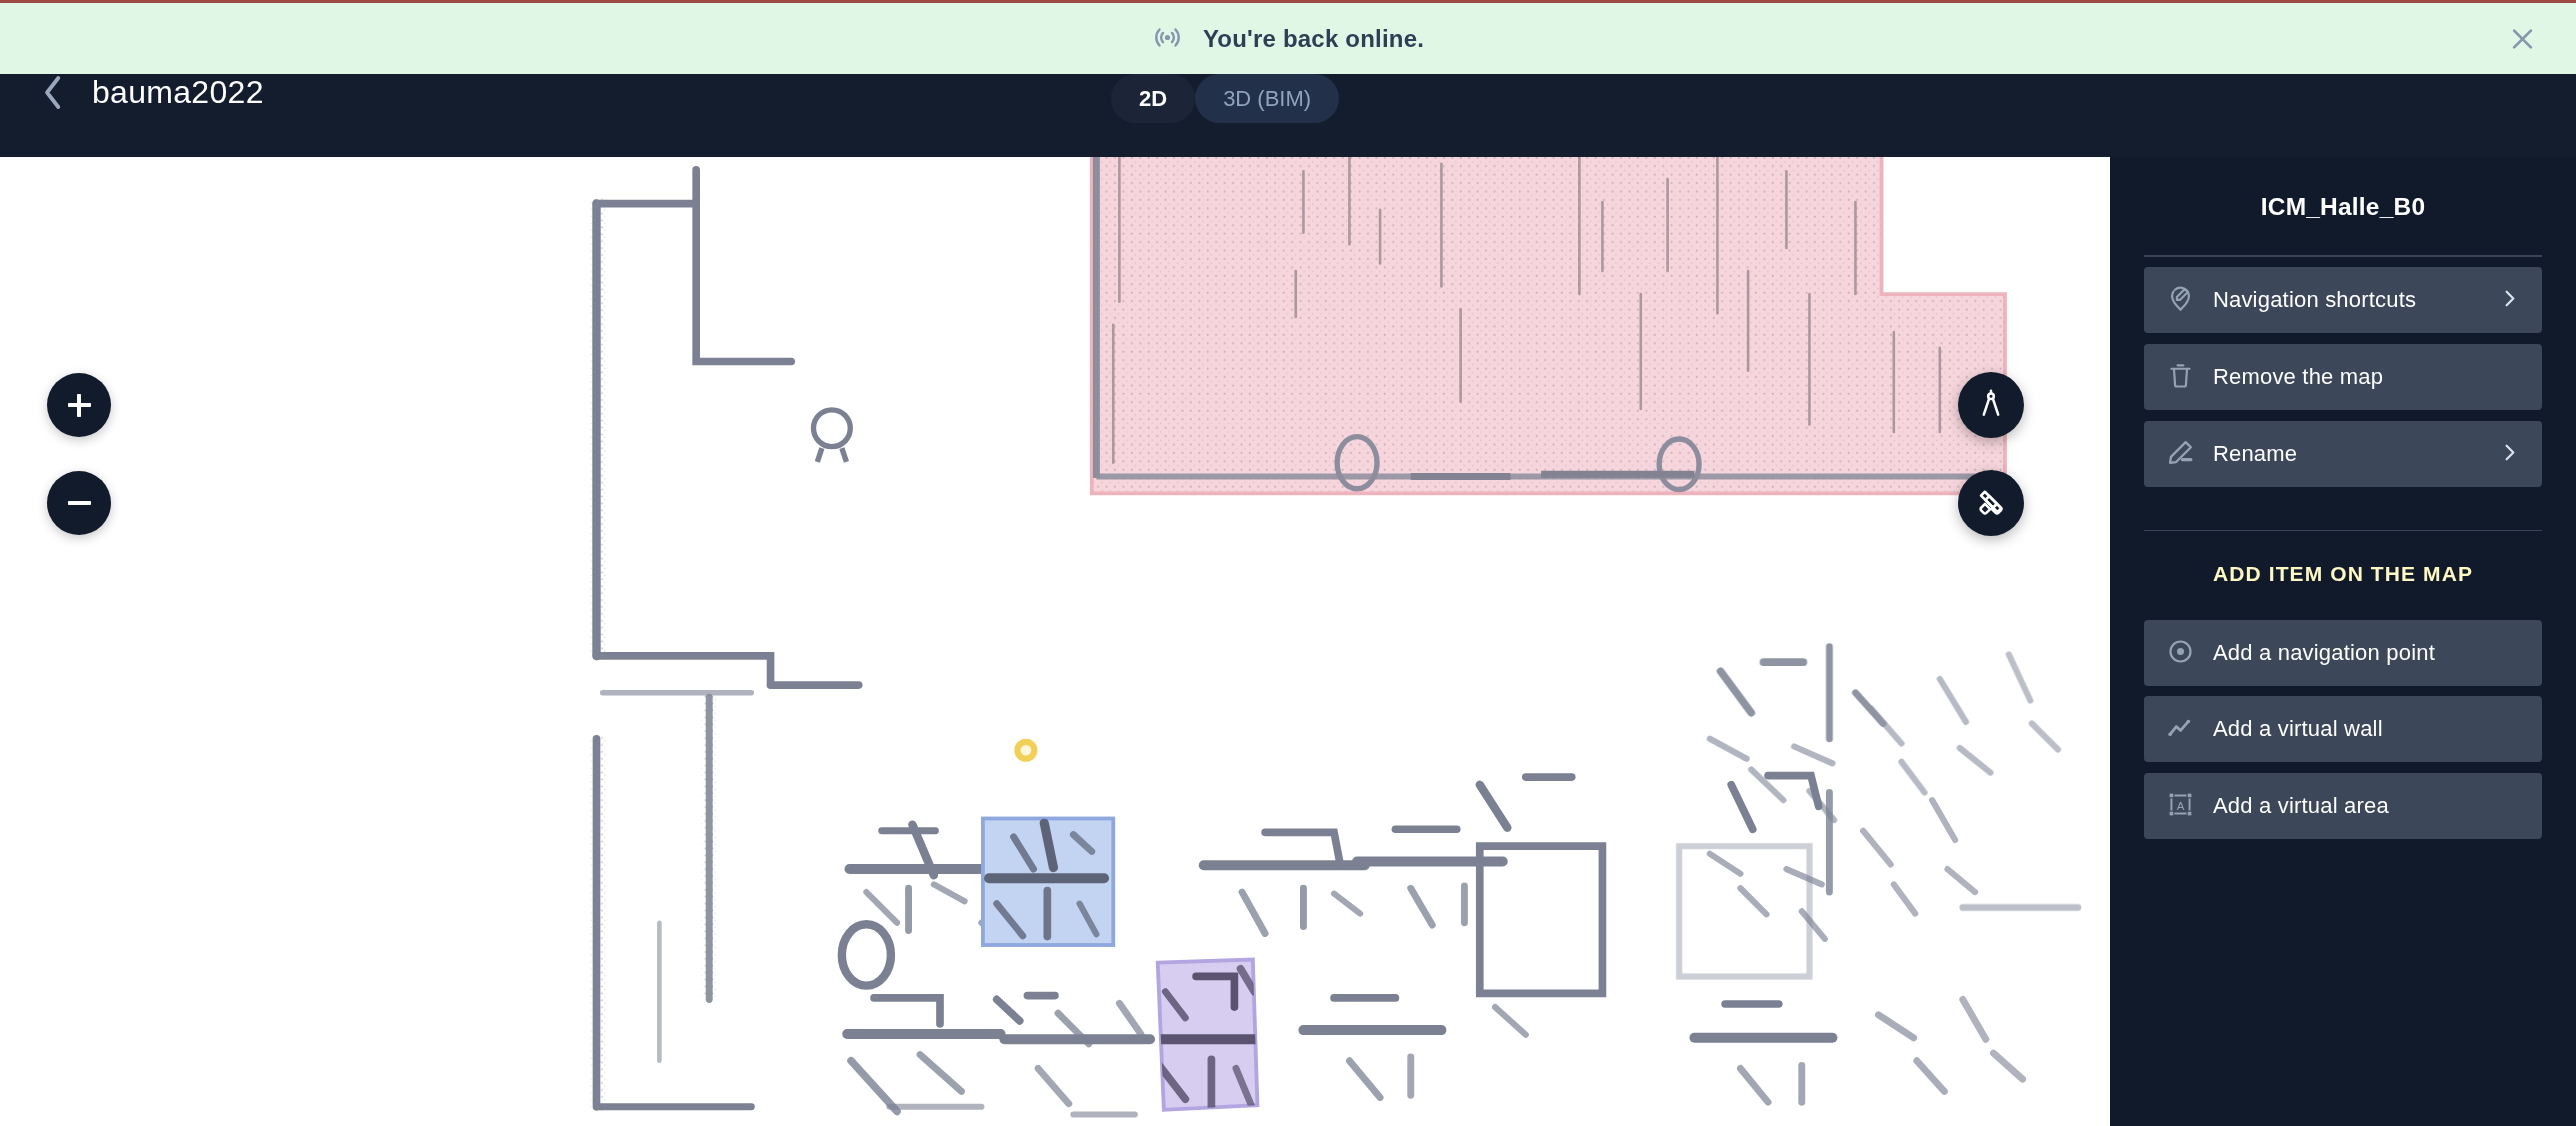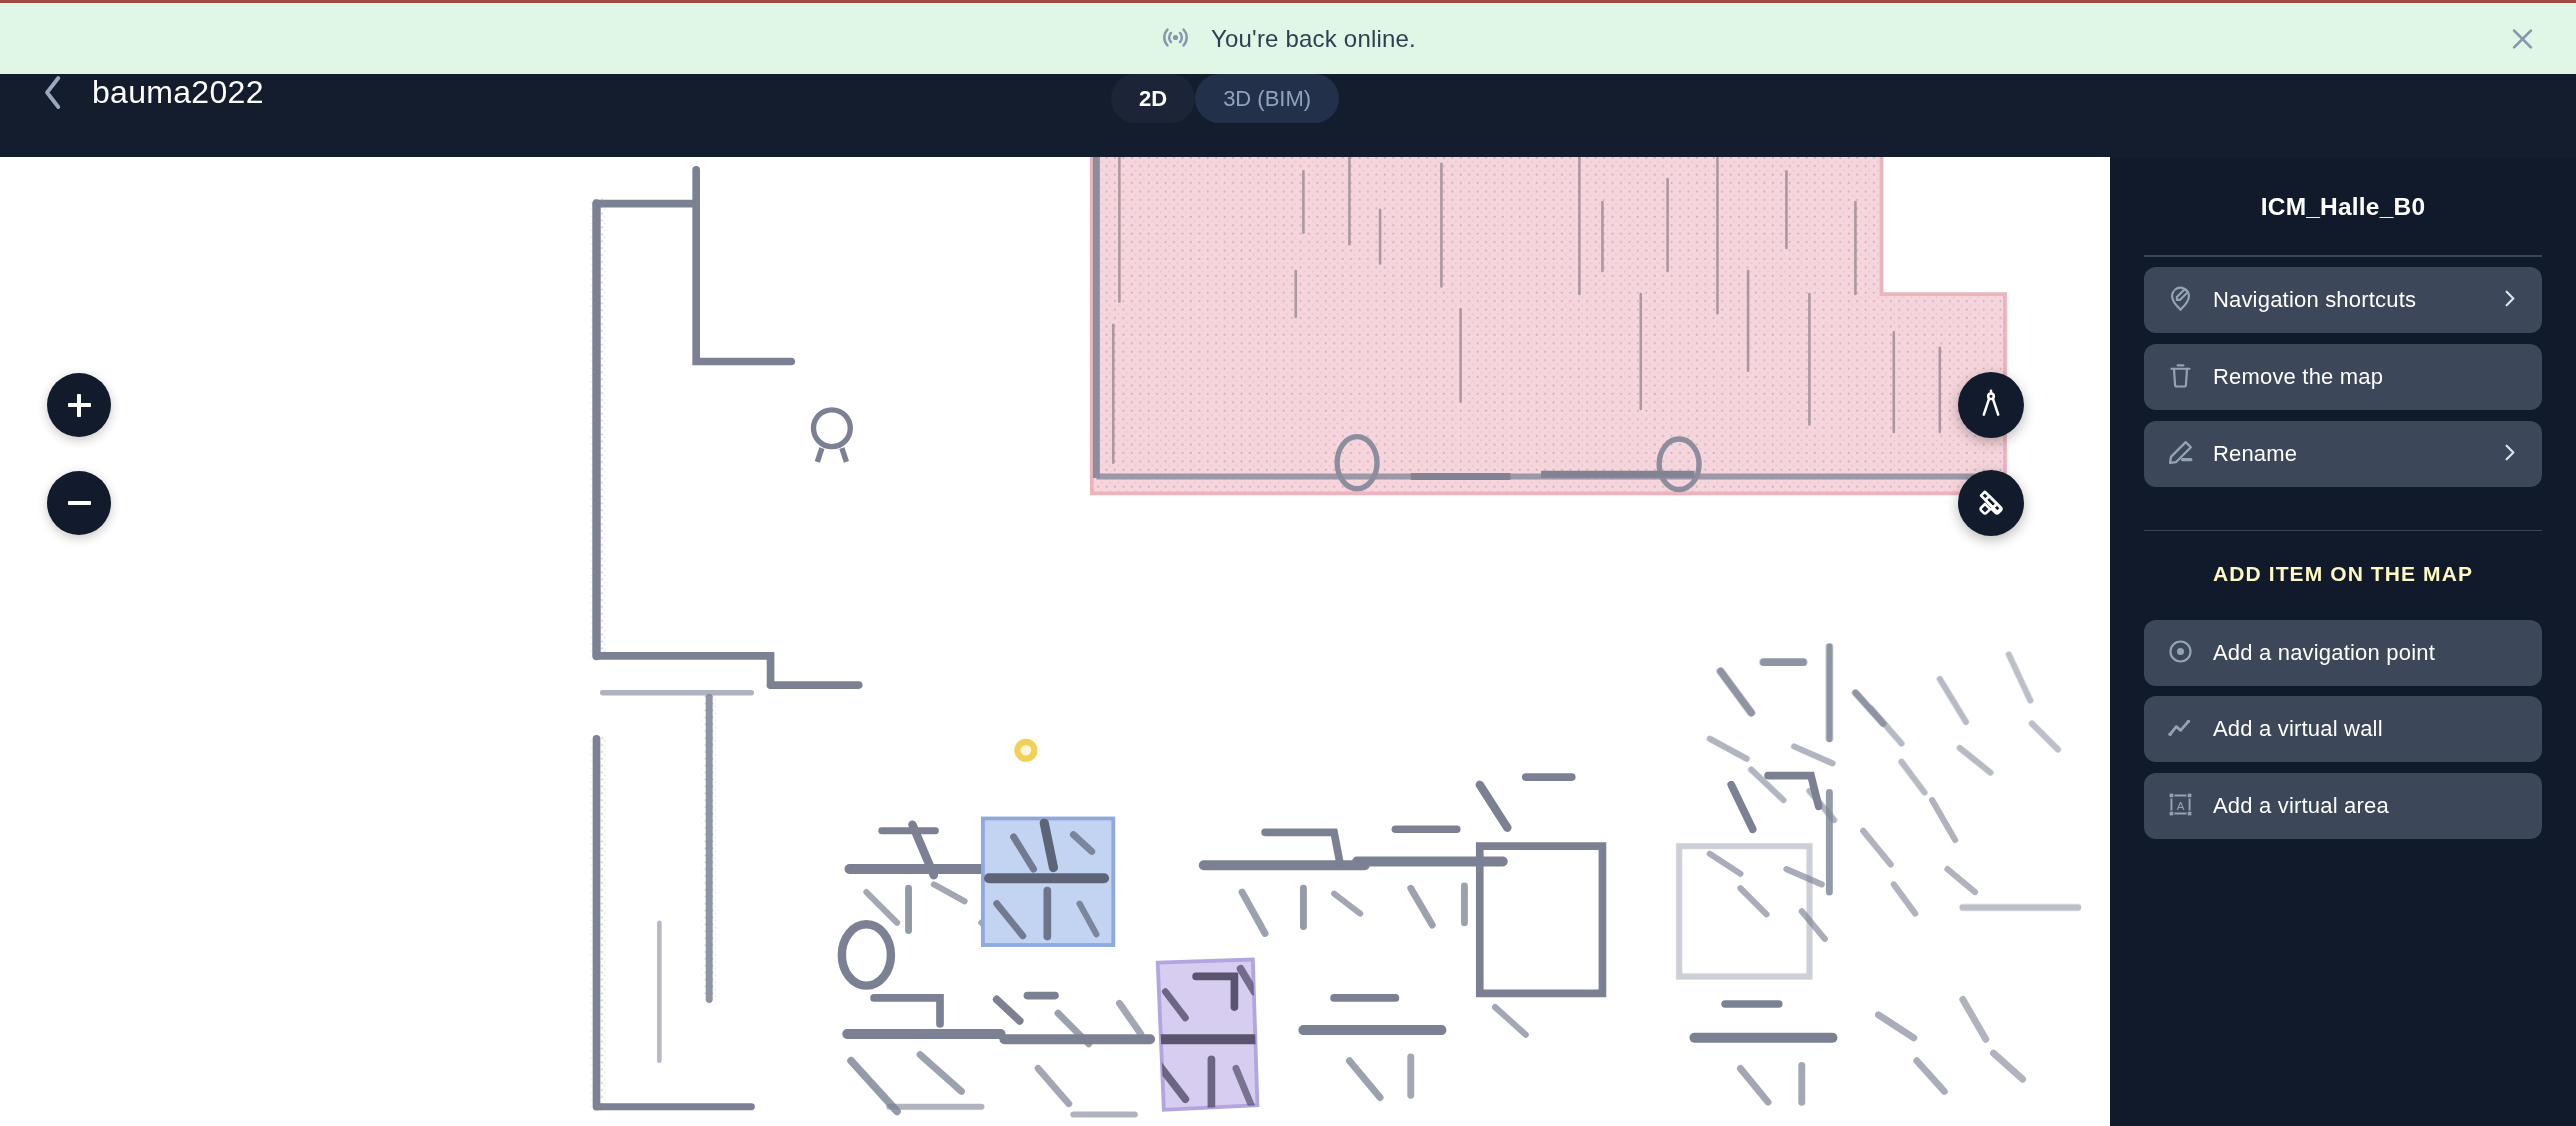--- a/index.html
+++ b/index.html
@@ -14,21 +14,21 @@
   .banner {
     position: absolute; left: 0; top: 0;
     width: 2576px; height: 74px;
     background: #e0f7e6;
     border-top: 3.1px solid #9c4a42;
     display: flex; align-items: center; justify-content: center;
     z-index: 40;
   }
   .banner-inner { display: flex; align-items: center; gap: 20px; }
   .banner-text {
-    font-size: 24px; font-weight: normal; color: #2f3e54;
+    font-size: 24px; font-weight: bold; color: #2f3e54;
     letter-spacing: 0.2px;
   }
   .banner-close {
     position: absolute; right: 35px; top: 50%;
     transform: translateY(-50%);
     width: 37px; height: 37px;
     display: flex; align-items: center; justify-content: center;
     cursor: pointer;
   }
 
@@ -136,21 +136,21 @@
     z-index: 20;
   }
   .panel-title {
     text-align: center; color: #ffffff;
     font-size: 24.5px; font-weight: bold;
     padding: 37px 0 34px; letter-spacing: 0.2px;
   }
   .divider { height: 1.5px; background: #3a4559; width: 100%; }
   .panel-card {
     margin-top: 10.7px;
-    height: 66px; border-radius: 12px;
+    height: 66px; border-radius: 4px;
     background: #3c4759;
     display: flex; align-items: center;
     padding: 0 21.5px; cursor: pointer;
   }
   .panel-card:first-of-type { margin-top: 12.3px; }
   .card-label {
     flex: 1; color: #ffffff; font-size: 22px;
     margin-left: 18.4px; letter-spacing: 0.2px; white-space: nowrap;
   }
   .section-label {

